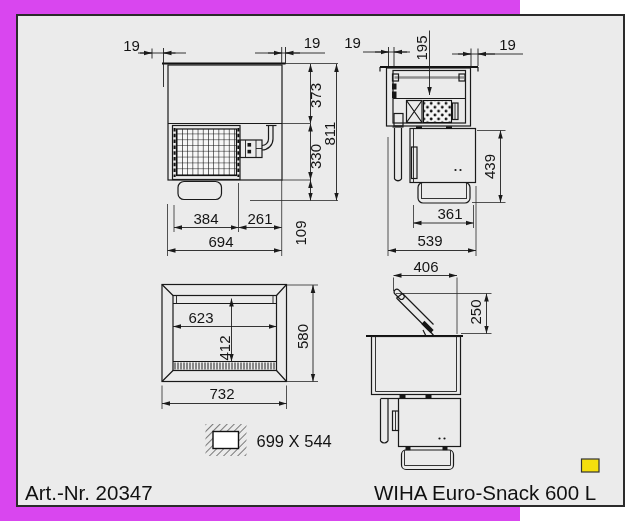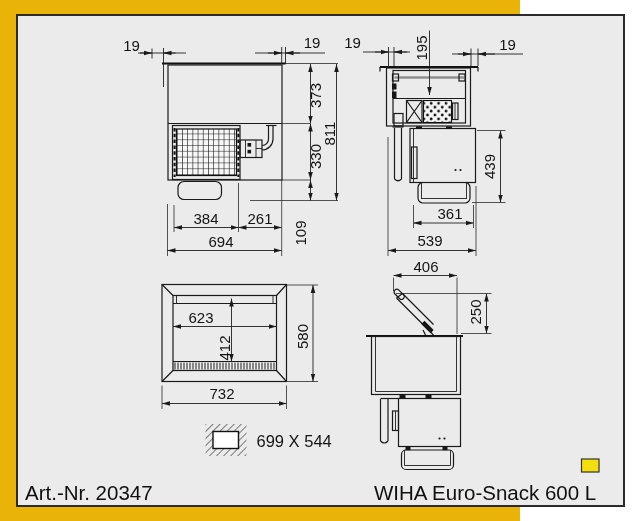--- a/index.html
+++ b/index.html
@@ -1,16 +1,16 @@
 <!DOCTYPE html>
 <html><head>
 <meta charset="utf-8">
 <style>
   html,body{margin:0;padding:0;background:#ffffff;}
-  .stage{position:relative;width:520px;height:521px;background:#eab308;font-family:"Liberation Sans",sans-serif;}
+  .stage{position:relative;width:520px;height:521px;background:#d946ef;font-family:"Liberation Sans",sans-serif;}
   svg{display:block;}
   .ln{stroke:#1a1a1a;stroke-width:1.2;fill:none;}
   .thick{stroke:#111;stroke-width:2.1;fill:none;}
   .thin{stroke:#2a2a2a;stroke-width:0.8;fill:none;}
   .dim{stroke:#1f1f1f;stroke-width:0.9;fill:none;}
   .fillb{fill:#161616;stroke:none;}
   .dimtxt{font-size:15px;fill:#141414;}
   .dimtxt.mid{text-anchor:middle;}
   .foottxt{font-size:20.5px;fill:#101010;}
   .cutlbl{font-size:16.5px;fill:#141414;}

